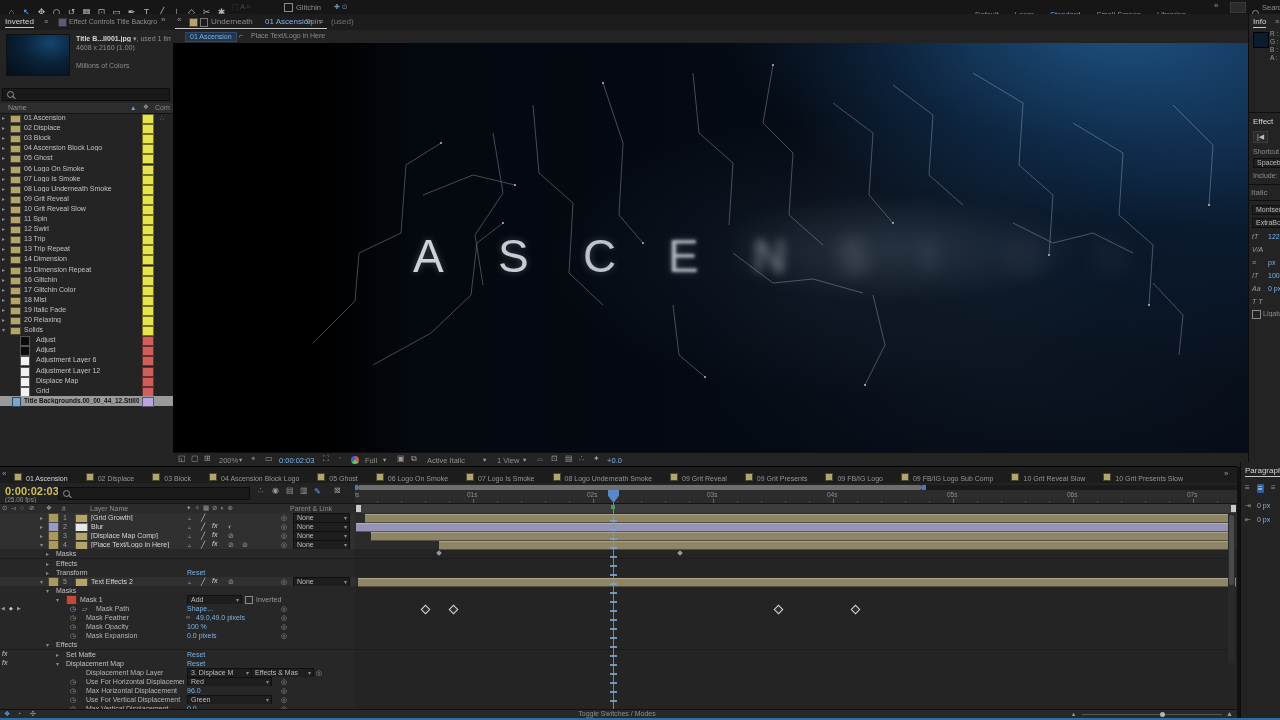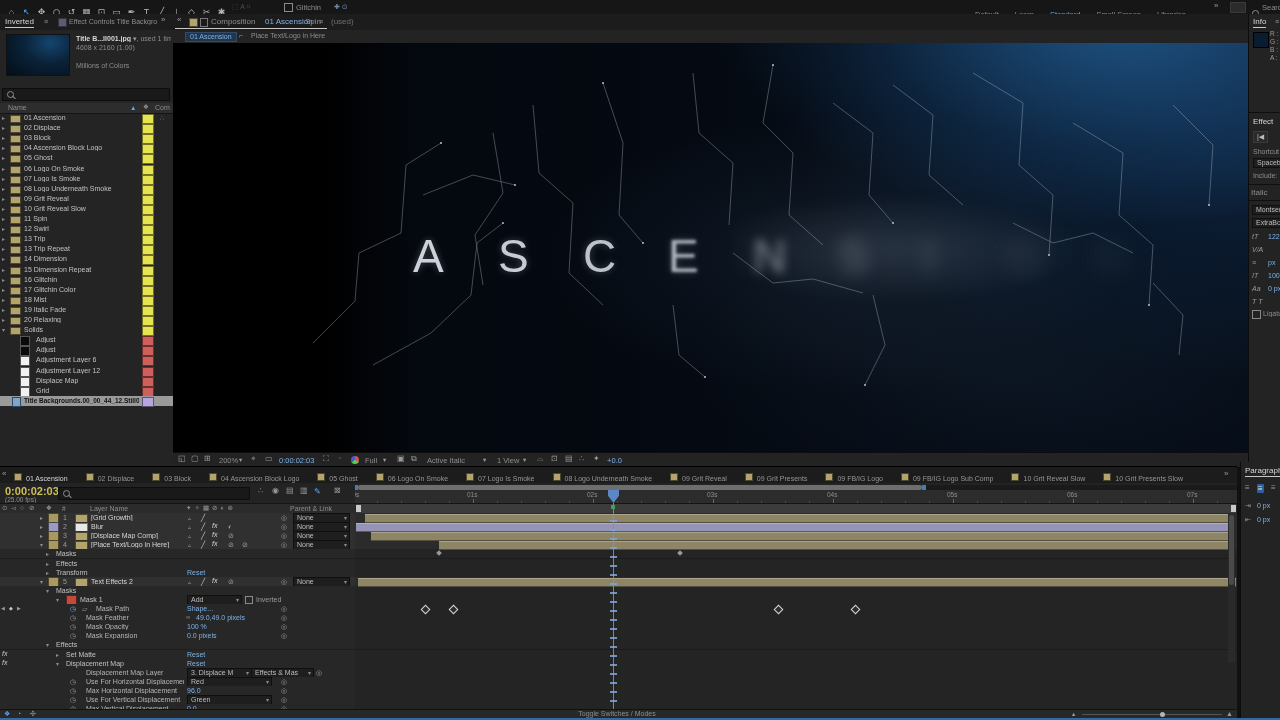--- a/index.html
+++ b/index.html
@@ -235,21 +235,21 @@
         <div style="position: absolute; left: 24px; top: 1px; font-size: 6.5px; color: rgb(17, 17, 17); white-space: nowrap; overflow: hidden; width: 115px; font-weight: bold;">Title Backgrounds.00_00_44_12.Still001.jpg</div>
         <div style="position: absolute; left: 142px; top: 1px; width: 10px; height: 8px; background: rgb(185, 166, 224); border: 1px solid rgba(0, 0, 0, 0.5);"></div>
       </div>
     </div>
 </div>
 
 <div class="pane" style="left:173px;top:14px;width:1075px;height:16px;background:#1c1c1c;border-bottom:1px solid #0d0d0d;">
   <span class="abs t8 ic" style="left:4px;top:2px;">«</span>
   <span class="abs" style="left:16px;top:4px;width:7px;height:7px;background:#b3a46b;border:1px solid #4d4630;"></span>
   <span class="abs" style="left:27px;top:4px;width:6px;height:7px;border:1px solid #777;"></span>
-  <span class="abs t8 dim" style="left:38px;top:3px;">Composition</span>
+  <span class="abs t8 dim" style="left:38px;top:3px;">Underneath</span>
   <span class="abs t8 blue" style="left:92px;top:3px;">01 Ascension</span>
   <span class="abs t7 ic" style="left:146px;top:4px;">≡</span>
   <div class="abs" style="left:2px;top:14px;width:152px;height:1px;background:#c9c9c9;"></div>
   <span class="abs t8 dim" style="left:132px;top:3px;left:132px;">Spin</span>
   <span class="abs t8" style="left:158px;top:3px;color:#6f6f6f;left:158px;">(used)</span>
 </div>
 
 <div class="pane" style="left:173px;top:30px;width:1075px;height:13px;background:#232323;border-bottom:1px solid #0d0d0d;">
   <span class="abs t7 blue" style="left:12px;top:2px;background:#22354a;border:1px solid #31496a;padding:0 4px;line-height:8px;height:8px;">01 Ascension</span>
   <span class="abs t7 ic" style="left:66px;top:2px;">⌐</span>

